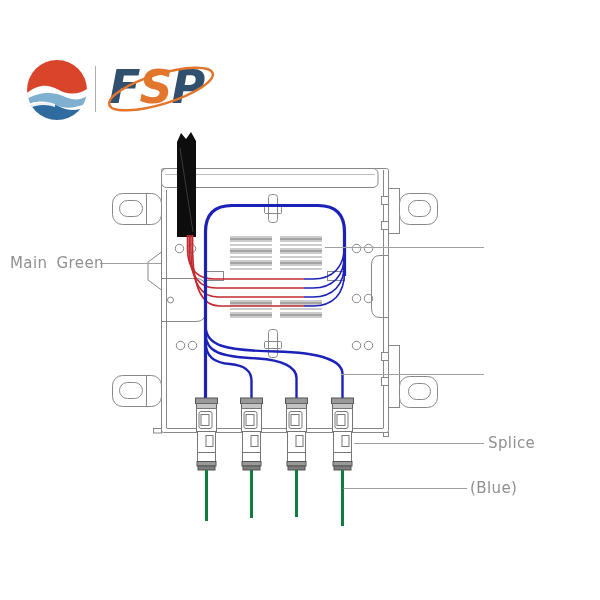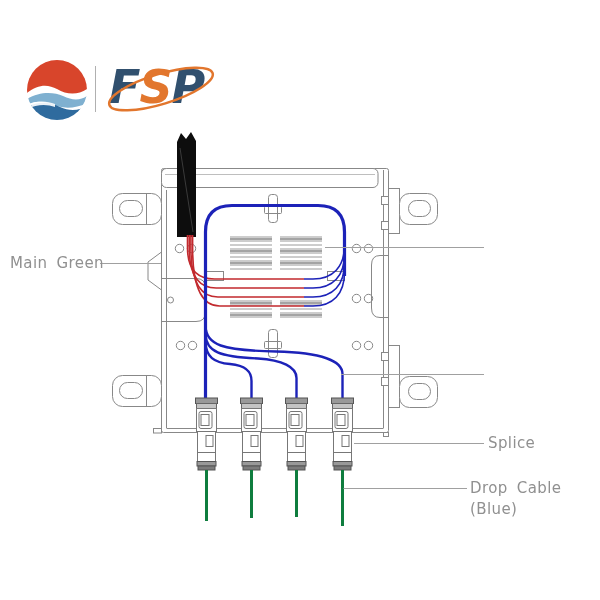--- a/index.html
+++ b/index.html
@@ -230,17 +230,16 @@
     <div>Main Green</div>
   </div>
 
 
 
   <div class="label" style="left:488px;top:433px;">
     <div>Splice</div>
   </div>
 
   <div class="label" style="left:470px;top:478px;">
-    <div>Drop Cable</div>
     <div>(Blue)</div>
   </div>
 
 </div>
 
 </body></html>

